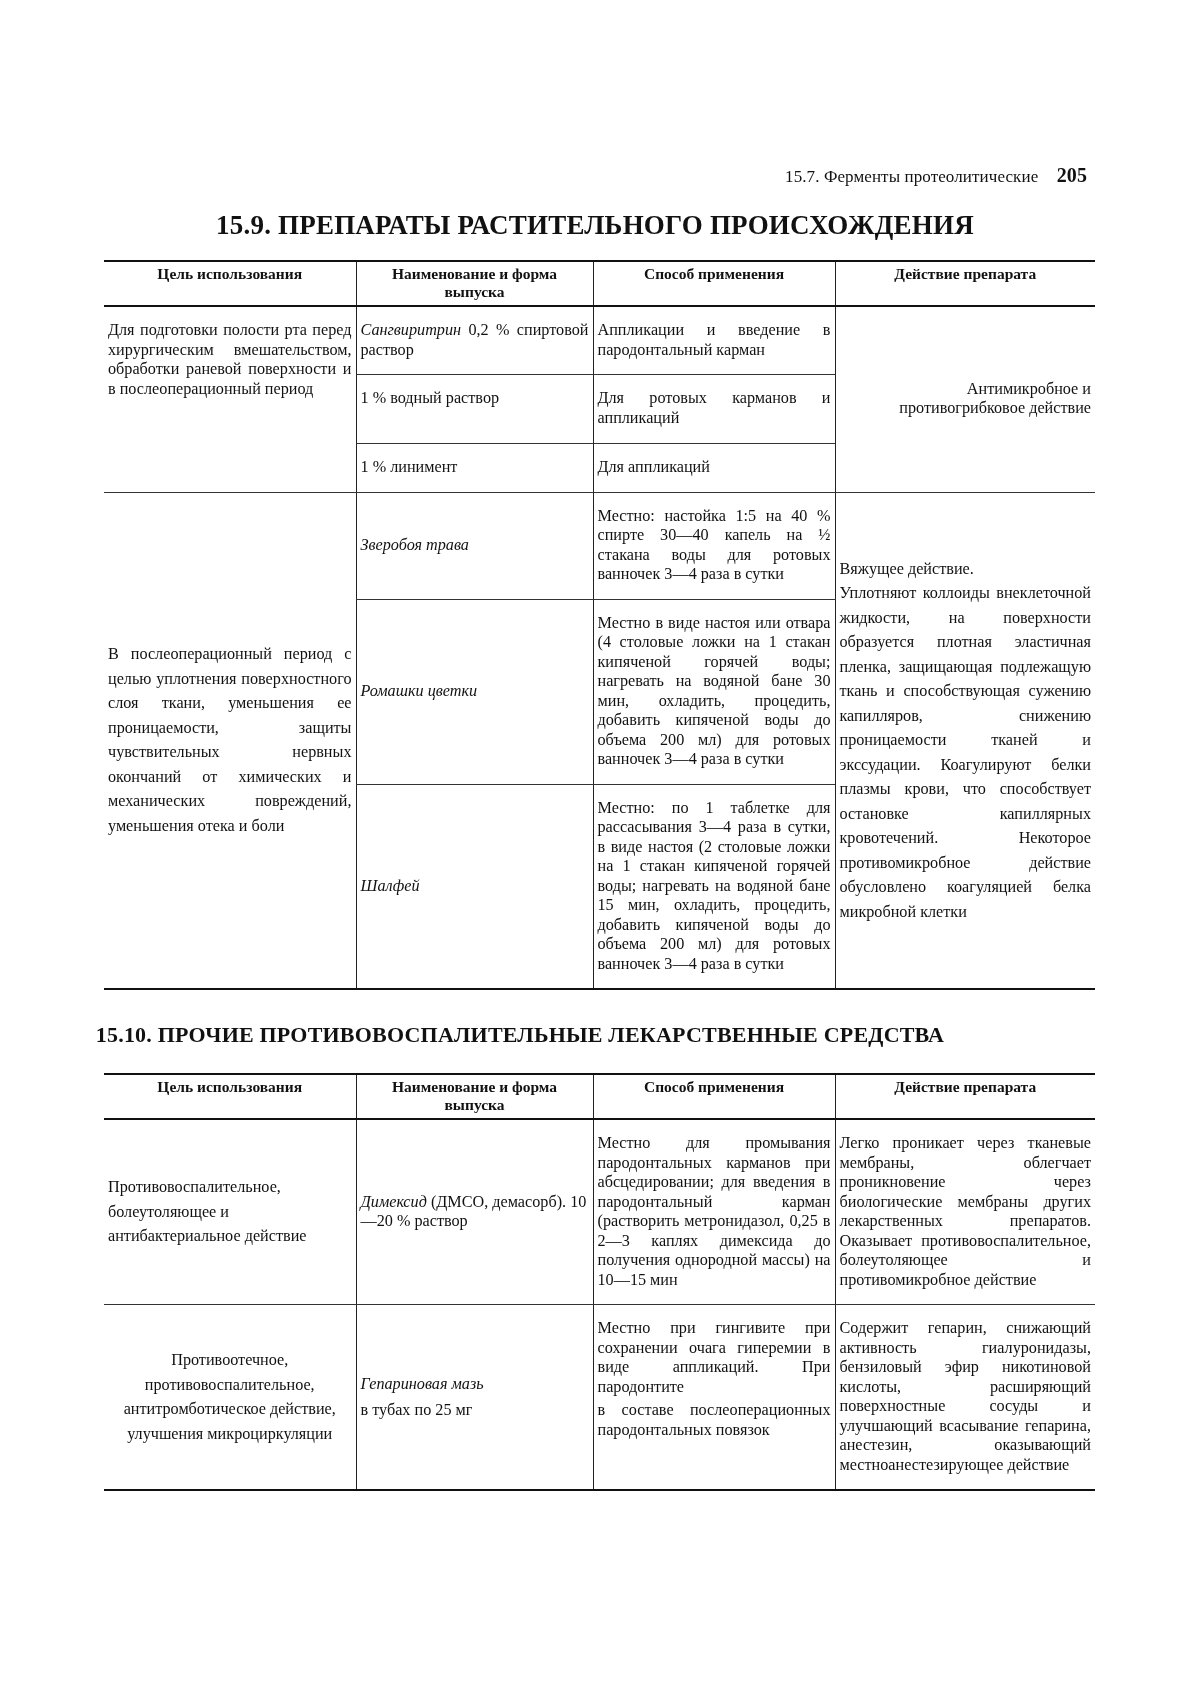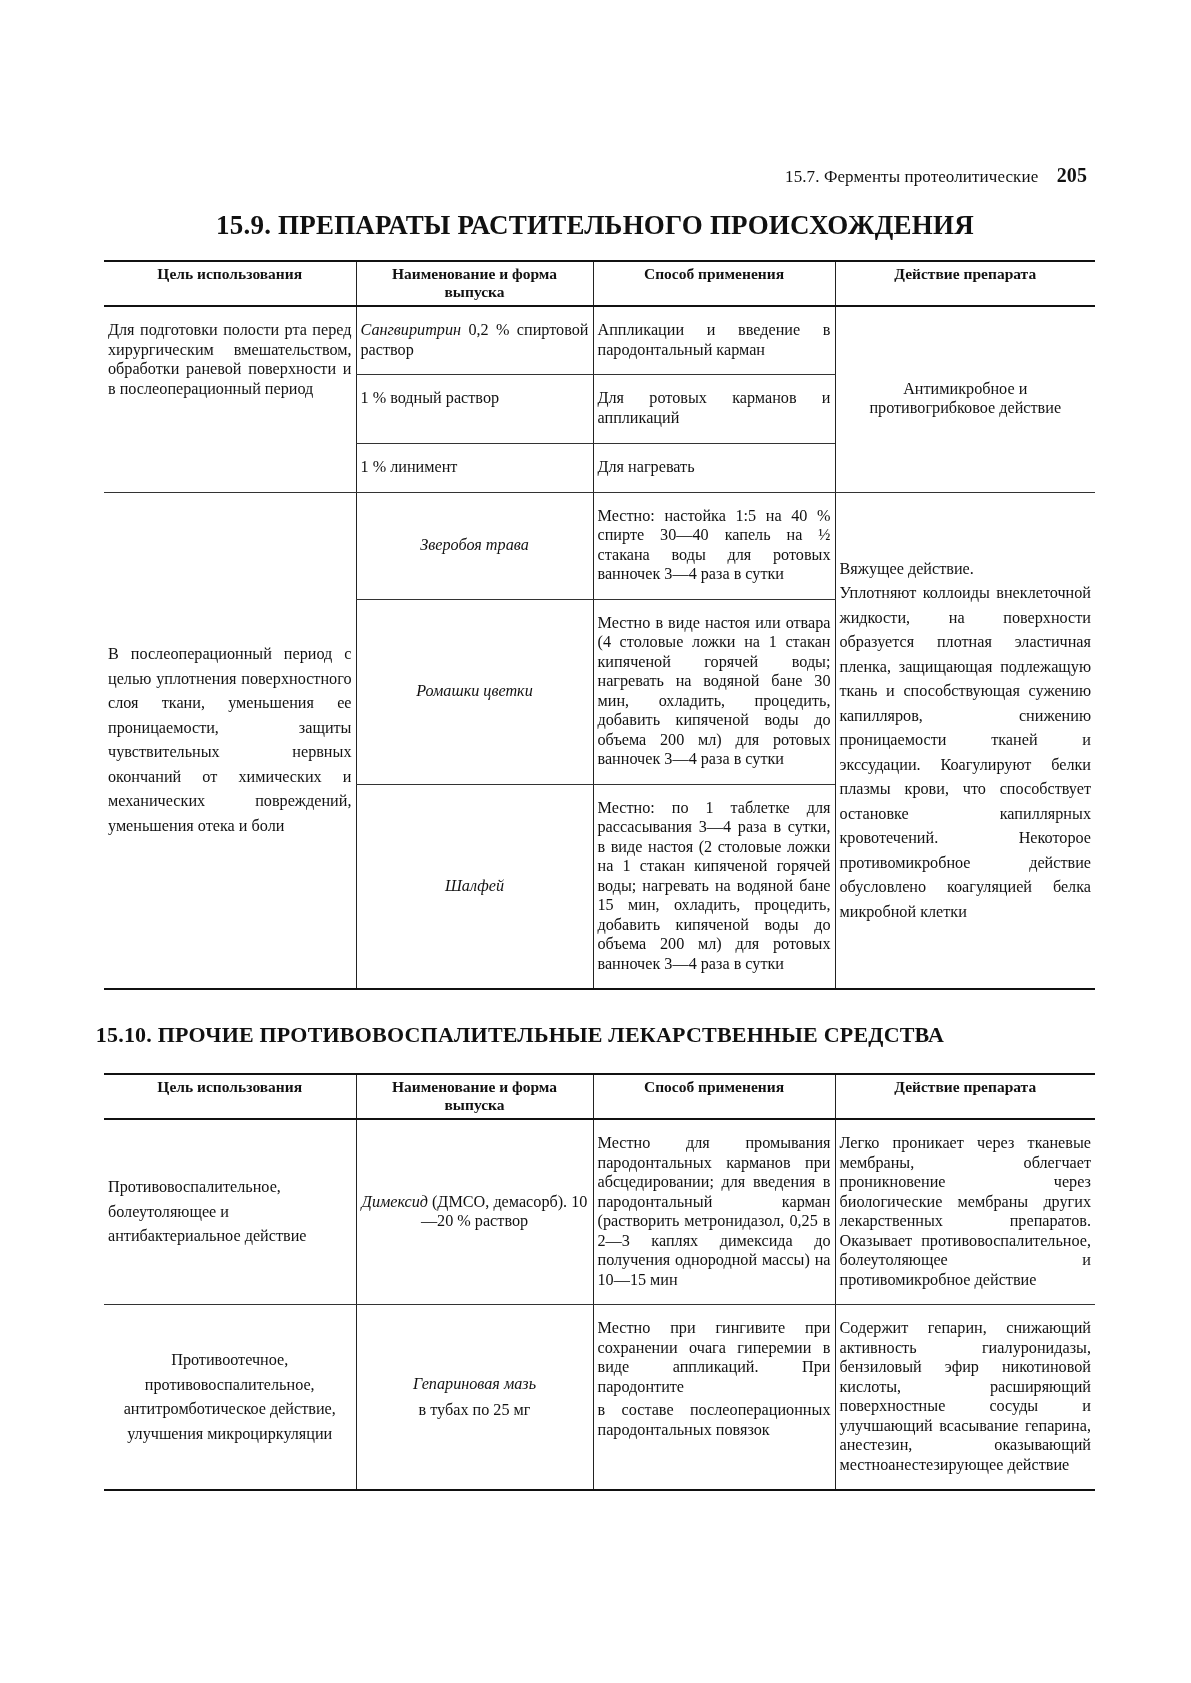--- a/index.html
+++ b/index.html
@@ -13,21 +13,21 @@
   #title2 { top: 1022px; left: 0; width: 1040px; font-size: 22px; }
   table { position: absolute; left: 104px; border-collapse: collapse; table-layout: fixed; font-size: 16.2px; line-height: 19.5px; }
   #table1 { top: 260px; width: 991px; border-top: 2px solid #111; border-bottom: 2px solid #111; }
   #table2 { top: 1073px; width: 991px; border-top: 2px solid #111; border-bottom: 2px solid #111; }
   col.c1 { width: 252px; } col.c2 { width: 237px; } col.c3 { width: 242px; } col.c4 { width: 260px; }
   th { font-weight: bold; font-size: 15.5px; line-height: 18px; text-align: center; vertical-align: top;
        padding: 3px 4px 4px 4px; border-bottom: 2px solid #111; }
   td { vertical-align: middle; padding: 14px 4px; text-align: justify; }
   th + th, td.bl { border-left: 1.4px solid #222; }
   tr.rb td { border-bottom: 1.2px solid #333; }
-  .center { text-align: center; }
+  .center { text-align: left; }
   .italic { font-style: italic; }
   .top { vertical-align: top; }
   .drug-sub { display: block; margin-top: 2px; }
   .lh24 { line-height: 24.5px; }
 </style>
 </head>
 <body>
 
 <div class="running-head">
   <span>15.7. Ферменты протеолитические</span>
@@ -49,29 +49,29 @@
       <th>Наименование и форма выпуска</th>
       <th>Способ применения</th>
       <th>Действие препарата</th>
     </tr>
   </thead>
   <tbody>
     <tr class="rb">
       <td rowspan="3" class="top" style="border-bottom:1.2px solid #333;">Для подготовки полости рта перед хирургическим вмешательством, обработки раневой поверхности и в послеоперационный период</td>
       <td class="bl top"><span class="italic">Сангвиритрин</span><span> 0,2 % спиртовой раствор</span></td>
       <td class="bl top">Аппликации и введение в пародонтальный карман</td>
-      <td rowspan="3" class="bl" style="text-align:center;border-bottom:1.2px solid #333;">Антимикробное и противогрибковое действие</td>
+      <td rowspan="3" class="bl" style="text-align:right;border-bottom:1.2px solid #333;">Антимикробное и противогрибковое действие</td>
     </tr>
     <tr class="rb">
       <td class="bl top" style="height:40px;"><span>1 % водный раствор</span></td>
       <td class="bl top">Для ротовых карманов и аппликаций</td>
     </tr>
     <tr class="rb">
       <td class="bl top"><span>1 % линимент</span></td>
-      <td class="bl top">Для нагревать</td>
+      <td class="bl top">Для аппликаций</td>
     </tr>
     <tr class="rb">
       <td rowspan="3" class="lh24" style="text-align:justify;">В послеоперационный период с целью уплотнения поверхностного слоя ткани, уменьшения ее проницаемости, защиты чувствительных нервных окончаний от химических и механических повреждений, уменьшения отека и боли</td>
       <td class="bl center italic">Зверобоя трава</td>
       <td class="bl top">Местно: настойка 1:5 на 40 % спирте 30—40 капель на ½ стакана воды для ротовых ванночек 3—4 раза в сутки</td>
       <td rowspan="3" class="bl lh24">
         <span style="display:block;">Вяжущее действие.</span>
         <span>Уплотняют коллоиды внеклеточной жидкости, на поверхности образуется плотная эластичная пленка, защищающая подлежащую ткань и способствующая сужению капилляров, снижению проницаемости тканей и экссудации. Коагулируют белки плазмы крови, что способствует остановке капиллярных кровотечений. Некоторое противомикробное действие обусловлено коагуляцией белка микробной клетки</span>
       </td>
     </tr>

